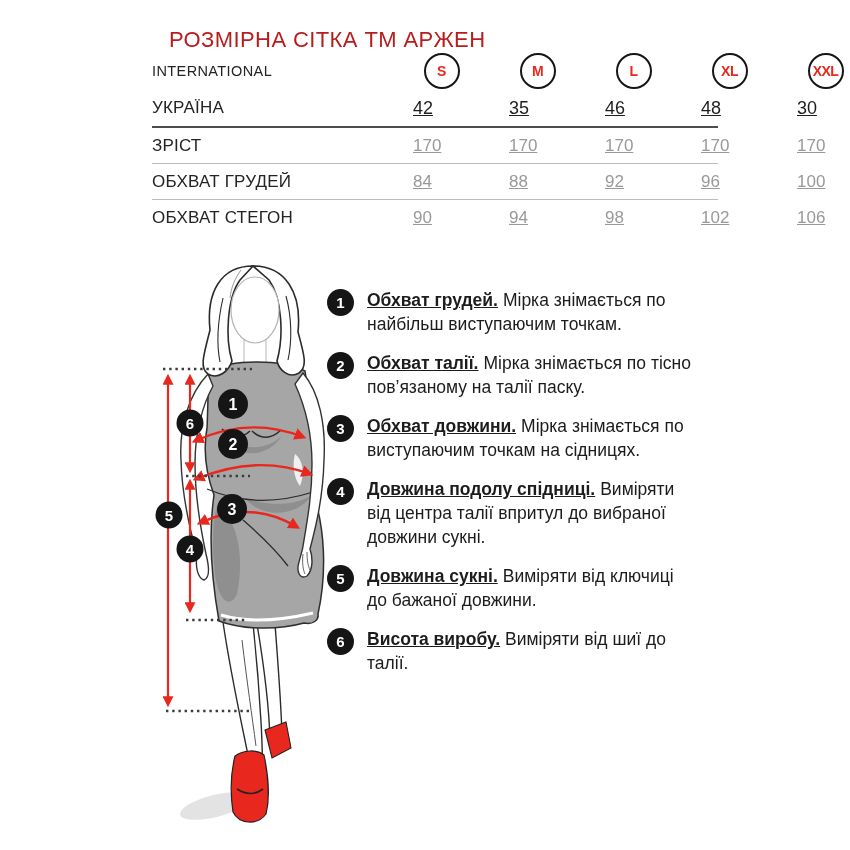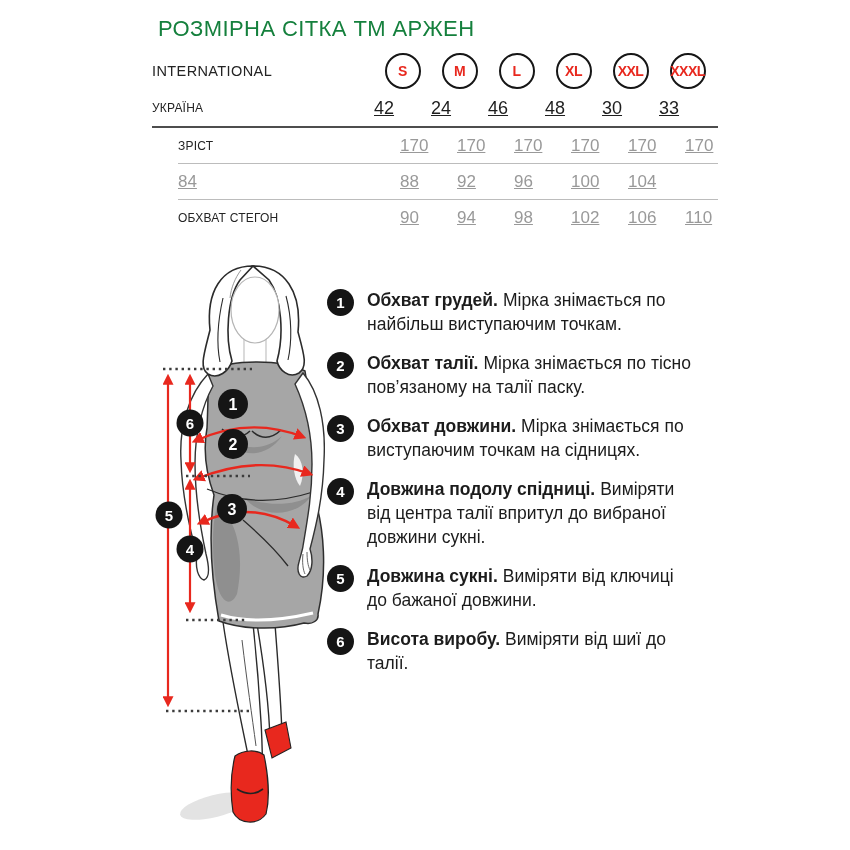--- a/index.html
+++ b/index.html
@@ -1,50 +1,50 @@
 <!DOCTYPE html>
 <html><head>
 <meta charset="utf-8">
 <style>
   html,body{margin:0;padding:0;}
   body{
     width:850px;height:850px;background:#ffffff;position:relative;overflow:hidden;
     font-family:"Liberation Sans","DejaVu Sans",sans-serif;color:#1c1c1c;
   }
   .page-title{
-    position:absolute;left:154px;top:12px;margin:4px;
-    font-size:22px;font-weight:500;letter-spacing:.4px;color:#15803d;
+    position:absolute;left:154px;top:12px;margin:15px;
+    font-size:22px;font-weight:500;letter-spacing:.4px;color:#b91c1c;
   }
   
   .size-table{position:absolute;left:152px;top:52px;width:566px;}
-  .trow{display:grid;grid-template-columns:222px repeat(6,57px);align-items:center;}
+  .trow{display:grid;grid-template-columns:222px repeat(6,57px);align-items:center;gap:39px;}
   .trow-int{height:38px;}
   .trow-ua{height:36px;}
-  .trow-data{height:35px;border-bottom:1px solid #bcbcbc;margin-left:26px;}
+  .trow-data{height:35px;border-bottom:1px solid #bcbcbc;}
   .trow-data:last-child{border-bottom:none;}
   .divider-dark{height:2px;background:#4d4d4d;margin:0;border:none;}
-  .tlabel{font-size:12px;color:#242424;letter-spacing:.2px;}
+  .tlabel{font-size:17px;color:#242424;letter-spacing:.2px;}
   .tlabel-int{font-size:14.5px;letter-spacing:.4px;}
   .tval{font-size:17px;color:#999999;text-align:left;text-decoration:underline;}
   .tval-ua{font-size:18px;color:#1e1e1e;}
   .size-cell{display:flex;justify-content:center;}
   .size-badge{
     width:32px;height:32px;border:2px solid #161616;border-radius:50%;
     display:flex;align-items:center;justify-content:center;
     color:#e8281e;font-size:14px;font-weight:600;letter-spacing:-.5px;white-space:nowrap;
   }
   
   .legend{position:absolute;left:327px;top:288px;width:392px;}
   .legend-item{display:flex;gap:13px;margin-bottom:15px;}
   .legend-num{
     flex:none;width:27px;height:27px;border-radius:50%;background:#151515;color:#ffffff;
     font-size:15px;font-weight:600;display:flex;align-items:center;justify-content:center;margin-top:1px;
   }
   .legend-text{width:330px;font-size:17.5px;line-height:24px;color:#1c1c1c;}
-  .legend-text b{margin-right:5px;}
+  .legend-text b{margin-right:5px;text-decoration:underline;}
   
   .figure{position:absolute;left:145px;top:258px;}
 </style>
 </head>
 <body>
 
 <h1 class="page-title">РОЗМІРНА СІТКА ТМ АРЖЕН</h1>
 
 <div class="size-table">
   <div class="trow trow-int">
@@ -64,37 +64,38 @@
     <div class="size-cell">
         <span class="size-badge">XXL</span>
       </div>
     <div class="size-cell">
         <span class="size-badge">XXXL</span>
       </div>
   </div>
   <div class="trow trow-ua">
     <div class="tlabel">УКРАЇНА</div>
     <div class="tval tval-ua">42</div>
-    <div class="tval tval-ua">24</div>
+    <div class="tval tval-ua">35</div>
     <div class="tval tval-ua">46</div>
     <div class="tval tval-ua">48</div>
     <div class="tval tval-ua">30</div>
     <div class="tval tval-ua">33</div>
   </div>
   <hr class="divider-dark">
   <div class="trow trow-data">
     <div class="tlabel">ЗРІСТ</div>
     <div class="tval">170</div>
     <div class="tval">170</div>
     <div class="tval">170</div>
     <div class="tval">170</div>
     <div class="tval">170</div>
     <div class="tval">170</div>
   </div>
   <div class="trow trow-data">
+    <div class="tlabel">ОБХВАТ ГРУДЕЙ</div>
     <div class="tval">84</div>
     <div class="tval">88</div>
     <div class="tval">92</div>
     <div class="tval">96</div>
     <div class="tval">100</div>
     <div class="tval">104</div>
   </div>
   <div class="trow trow-data">
     <div class="tlabel">ОБХВАТ СТЕГОН</div>
     <div class="tval">90</div>

